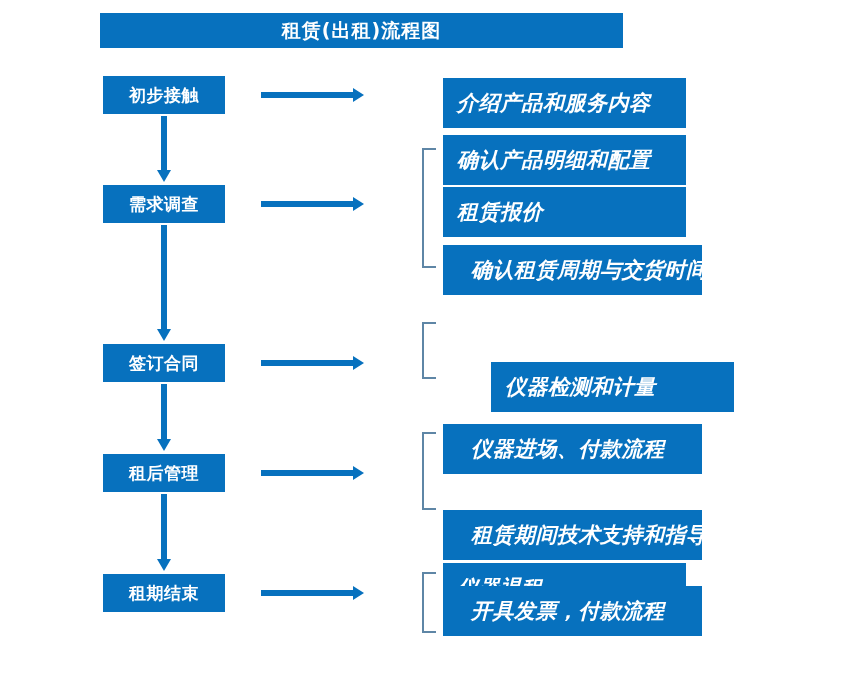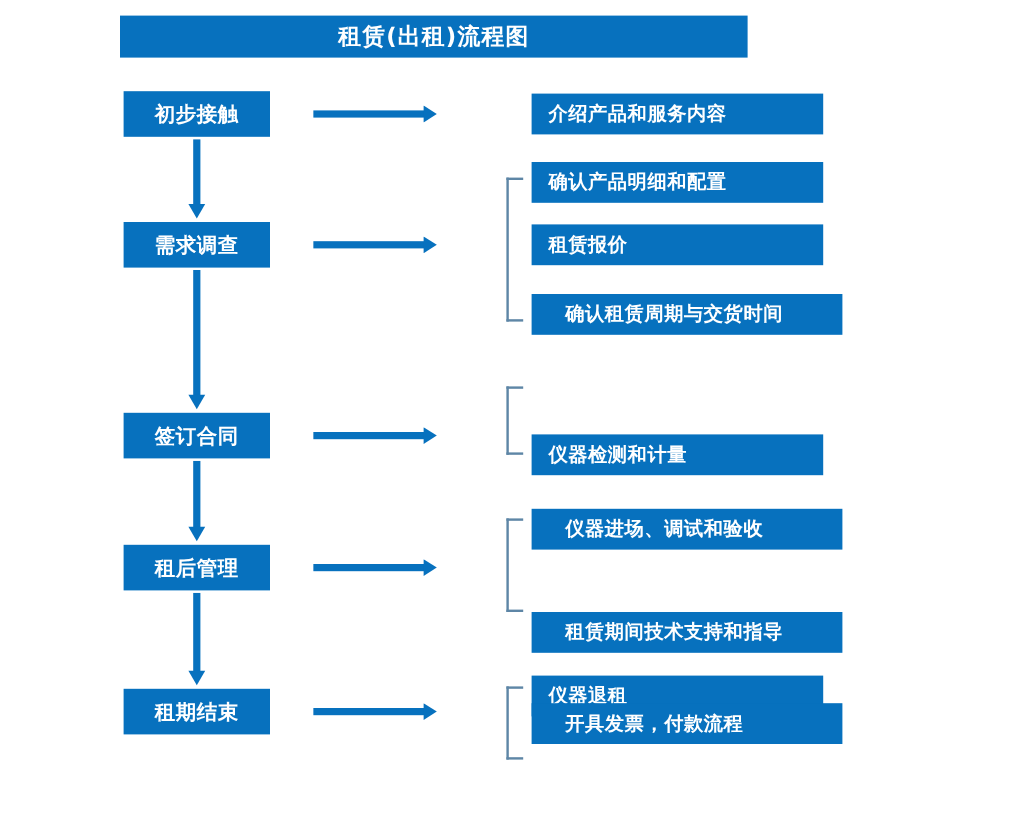--- a/index.html
+++ b/index.html
@@ -54,23 +54,24 @@
     left: 103px;
     width: 122px;
     height: 38px;
     font-size: 17px;
     justify-content: center;
   }
 
   
   .task-box {
     left: 443px;
-    height: 34px;
-    font-size: 16px;
+    height: 50px;
+    font-size: 21px;
     padding-left: 14px;
+    font-style: italic;
   }
   .task-w-narrow { width: 243px; }
   .task-w-wide   { width: 259px; padding-left: 28px; }
 
   
   .h-arrow {
     position: absolute;
     height: 14px;
     pointer-events: none;
   }
@@ -181,23 +182,23 @@
 
   <div class="box task-box task-w-narrow" style="top:78px;">介绍产品和服务内容</div>
 
   <div class="box task-box task-w-narrow" style="top:135px;">确认产品明细和配置</div>
 
   <div class="box task-box task-w-narrow" style="top:187px;">租赁报价</div>
 
   <div class="box task-box task-w-wide" style="top:245px;">确认租赁周期与交货时间</div>
 
 
-  <div class="box task-box task-w-narrow" style="top:362px;">仪器检测和计量</div>
-
-  <div class="box task-box task-w-wide" style="top:424px;">仪器进场、调试和验收</div>
+  <div class="box task-box task-w-narrow" style="top:362px;margin-left:48px;">仪器检测和计量</div>
+
+  <div class="box task-box task-w-wide" style="top:424px;">仪器进场、付款流程</div>
 
   <div class="box task-box task-w-wide" style="top:510px;">租赁期间技术支持和指导</div>
 
   <div class="box task-box task-w-narrow" style="top:563px;">仪器退租</div>
 
   <div class="box task-box task-w-wide" style="top:586px;">开具发票，付款流程</div>
 
 </div>
 
 </body></html>

